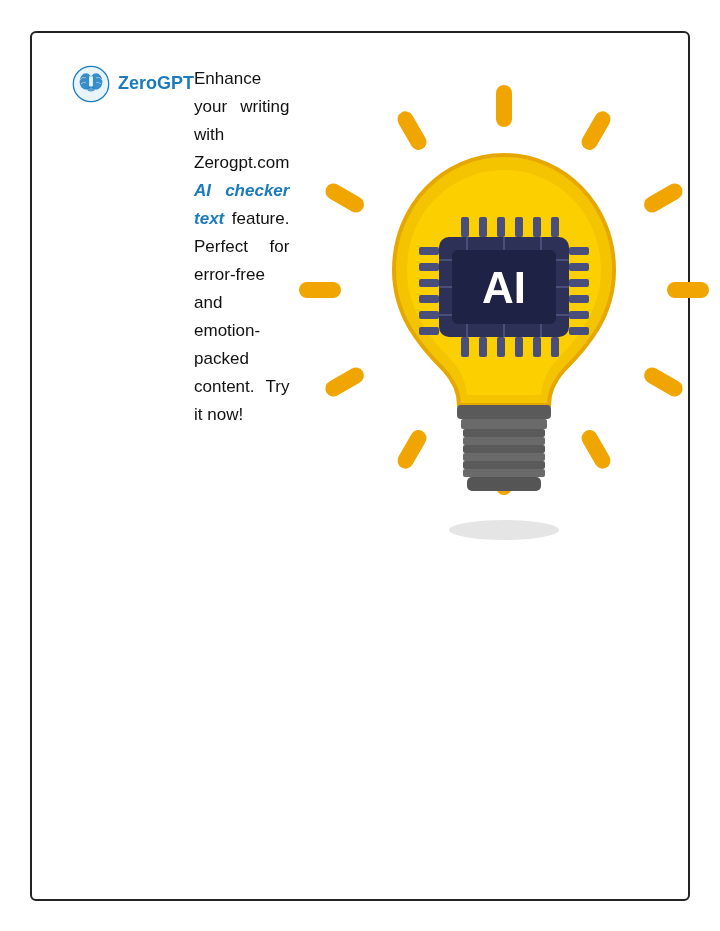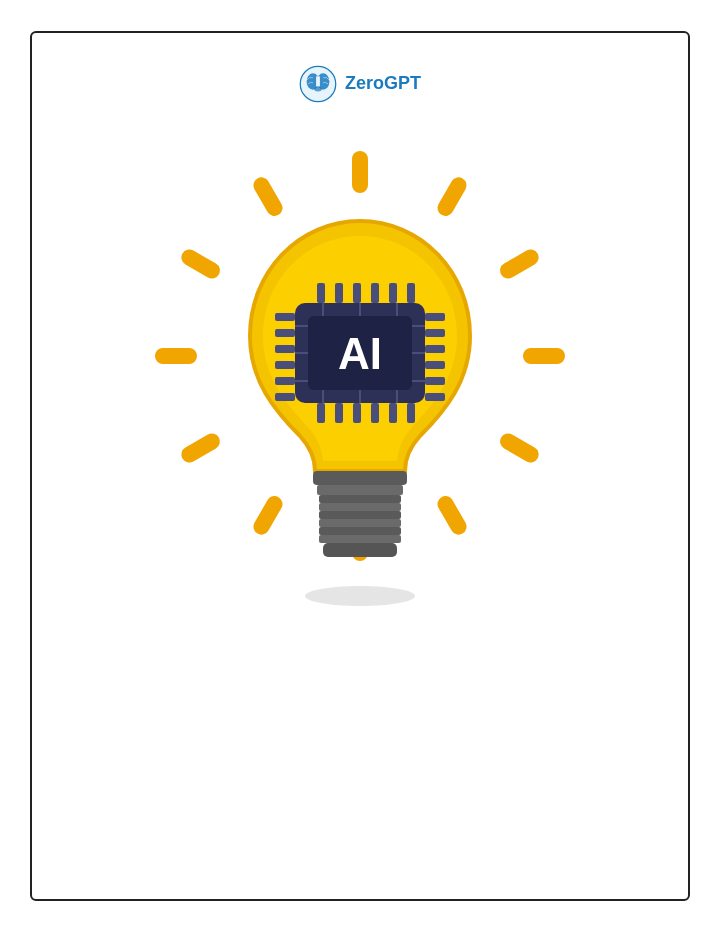--- a/index.html
+++ b/index.html
@@ -13,21 +13,21 @@
       font-family: 'Arial', sans-serif;
     }
     .card {
       width: 660px;
       min-height: 870px;
       border: 2.5px solid #222;
       border-radius: 6px;
       background: #fff;
       padding: 32px 40px 40px 40px;
       display: flex;
-      flex-direction: column;
+      flex-direction: row;
       align-items: flex-start;
     }
     .logo-area {
       width: 100%;
       display: flex;
       align-items: center;
       justify-content: center;
       margin-bottom: 28px;
     }
     .logo-icon {
@@ -92,20 +92,23 @@
 
       <path d="M12 24 Q16 18 22 20" stroke="#fff" stroke-width="1.2" fill="none" opacity="0.6"></path>
       <path d="M14 30 Q18 26 22 28" stroke="#fff" stroke-width="1.2" fill="none" opacity="0.6"></path>
       <path d="M48 24 Q44 18 38 20" stroke="#fff" stroke-width="1.2" fill="none" opacity="0.6"></path>
       <path d="M46 30 Q42 26 38 28" stroke="#fff" stroke-width="1.2" fill="none" opacity="0.6"></path>
     </svg>
     <span class="logo-text">ZeroGPT</span>
   </div>
 
 
+  <p class="description">
+    <span>Enhance your writing with Zerogpt.com </span><span class="highlight">AI checker text</span><span> feature. Perfect for error-free and emotion-packed content. Try it now!</span>
+  </p>
 
   <div class="image-area">
     <div class="bulb-container">
       <svg viewBox="0 0 430 480" width="430" height="480" xmlns="http://www.w3.org/2000/svg">
 
         <ellipse cx="215" cy="455" rx="55" ry="10" fill="#ccc" opacity="0.5"></ellipse>
 
         <rect x="207" y="10" width="16" height="42" rx="8" fill="#F0A500" transform="rotate(0,215,215)"></rect>
         <rect x="207" y="10" width="16" height="42" rx="8" fill="#F0A500" transform="rotate(30,215,215)"></rect>
         <rect x="207" y="10" width="16" height="42" rx="8" fill="#F0A500" transform="rotate(-30,215,215)"></rect>

